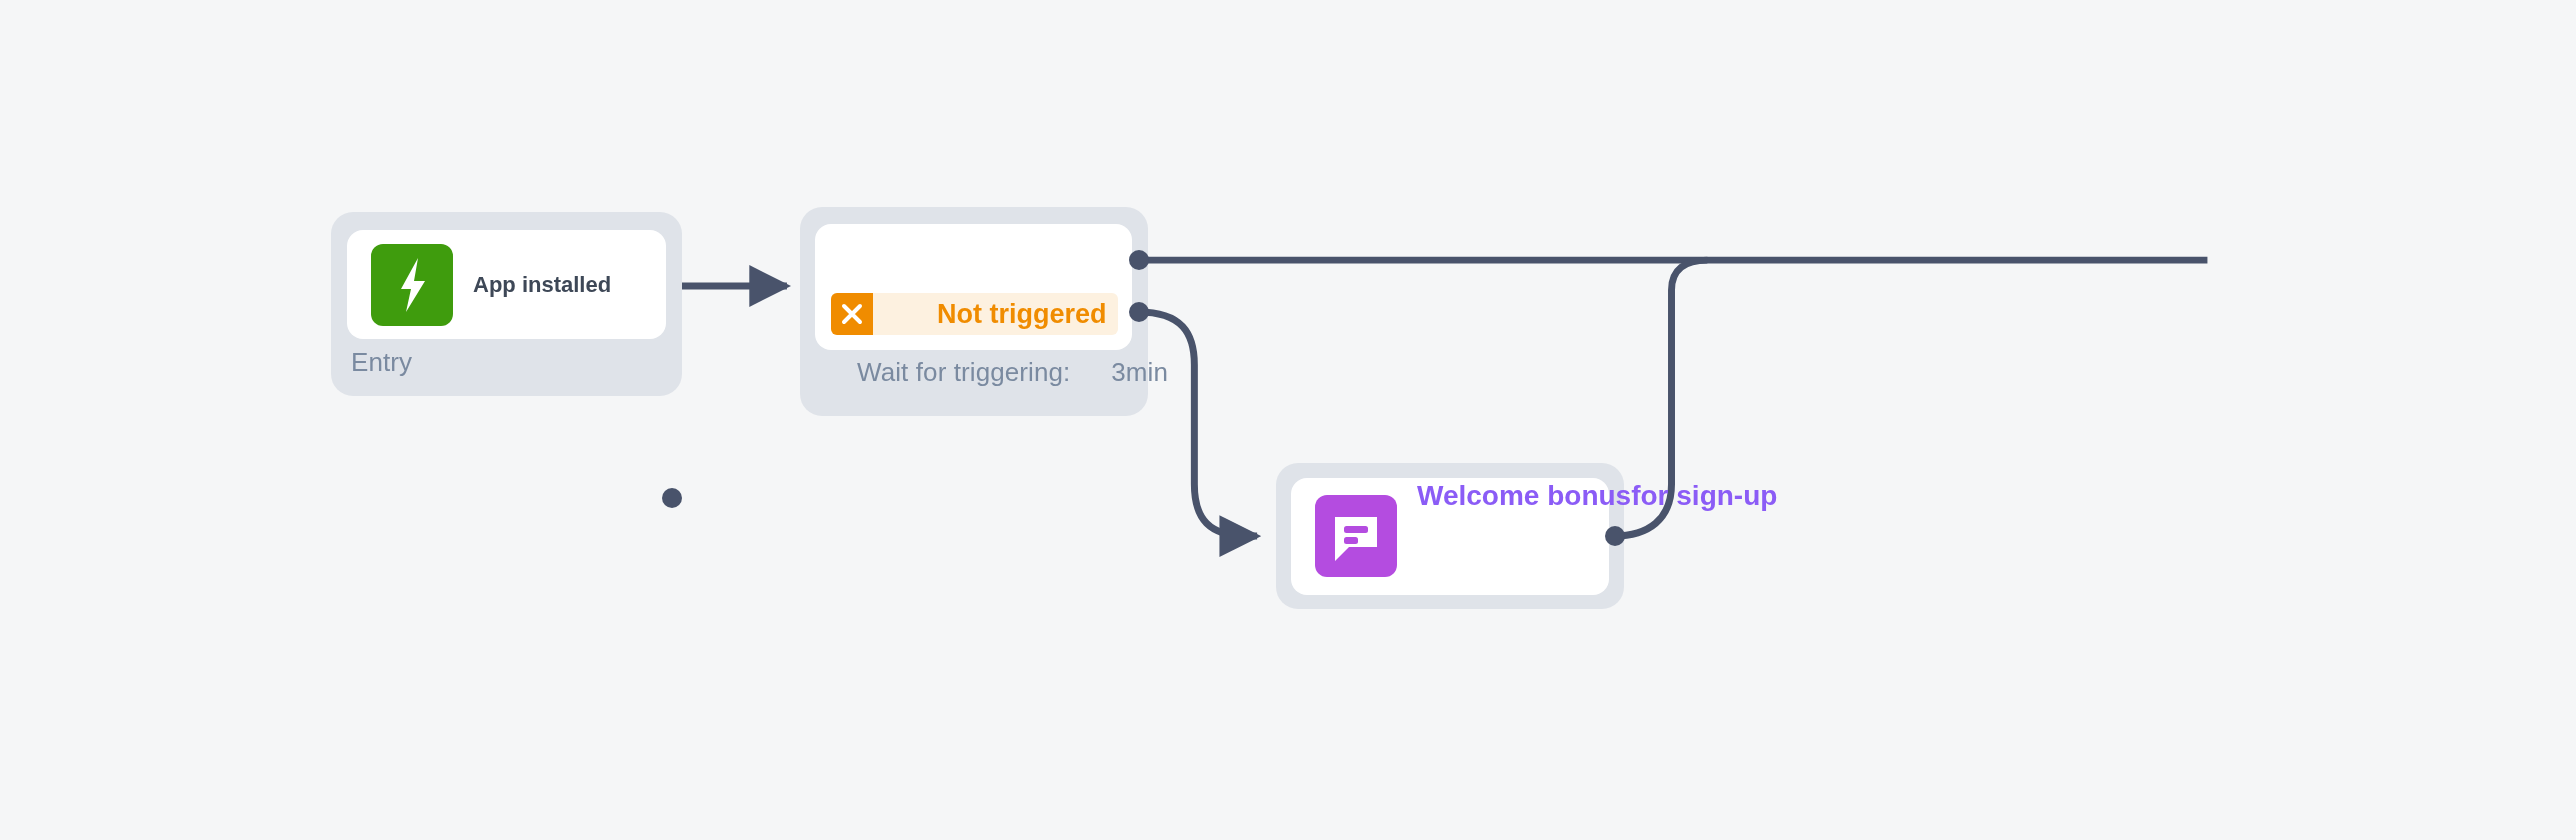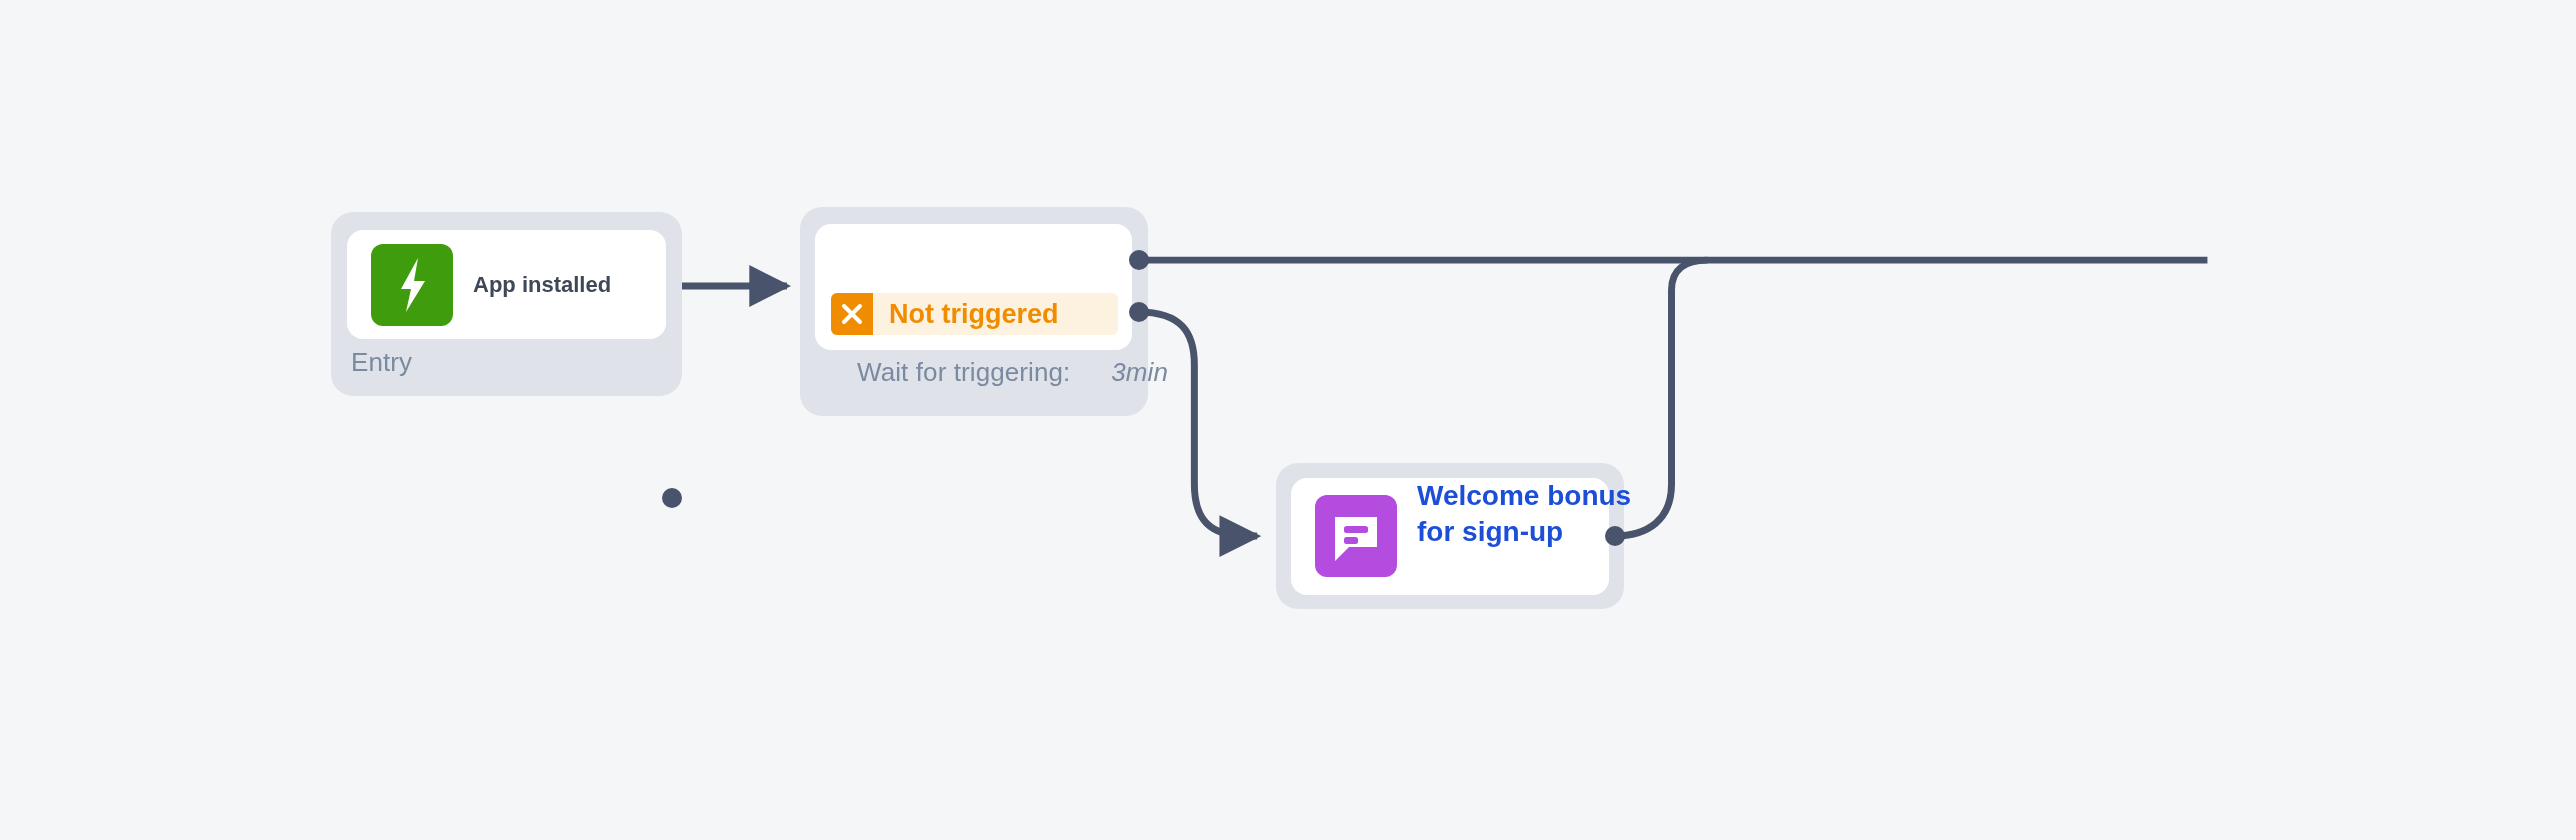--- a/index.html
+++ b/index.html
@@ -46,21 +46,20 @@
     display: flex;
     align-items: center;
     color: #7a8aa0;
     font-size: 26px;
     letter-spacing: 0.1px;
     white-space: nowrap;
   }
   .footer-value {
     margin-left: auto;
     color: #7a8aa0;
-    font-style: italic;
   }
 
   
   #node-entry { left: 331px; top: 212px; width: 351px; height: 184px; }
   #node-entry .node-inner { left: 16px; top: 18px; width: 319px; height: 109px; }
   #node-entry .icon-tile {
     position: absolute;
     left: 24px; top: 14px;
     width: 82px; height: 82px;
     border-radius: 12px;
@@ -103,42 +102,42 @@
   }
   .row-success .status-badge { background: #16a6f5; }
   .row-fail    .status-badge { background: #f08c00; }
   .status-label {
     padding-left: 16px;
     font-size: 27px;
     font-weight: 700;
     white-space: nowrap;
   }
   .row-success .status-label { color: #3e4857; }
-  .row-fail    .status-label { color: #f08c00; }
+  .row-fail    .status-label { color: #f08c00; margin-left: 48px; }
   #node-wait .node-footer {
     left: 18px; top: 145px; width: 311px; height: 40px; margin-left: 39px;
   }
 
   
   #node-message { left: 1276px; top: 463px; width: 348px; height: 146px; }
   #node-message .node-inner { left: 15px; top: 15px; width: 318px; height: 117px; }
   #node-message .icon-tile {
     position: absolute;
     left: 24px; top: 17px;
     width: 82px; height: 82px;
     border-radius: 12px;
     background: #b44ce0;
   }
   #node-message .node-title {
     position: absolute;
     left: 126px; top: 0; height: 117px;
-    display: flex; flex-direction: column; justify-content: flex-start;
+    display: flex; flex-direction: row; justify-content: flex-end;
     font-size: 28px;
     line-height: 1.28;
-    color: #1d4ed8;
+    color: #8b5cf6;
     font-weight: 700;
     white-space: nowrap;
   }
 
   .port {
     position: absolute;
     width: 20px; height: 20px;
     border-radius: 50%;
     background: #49536b;
   }

